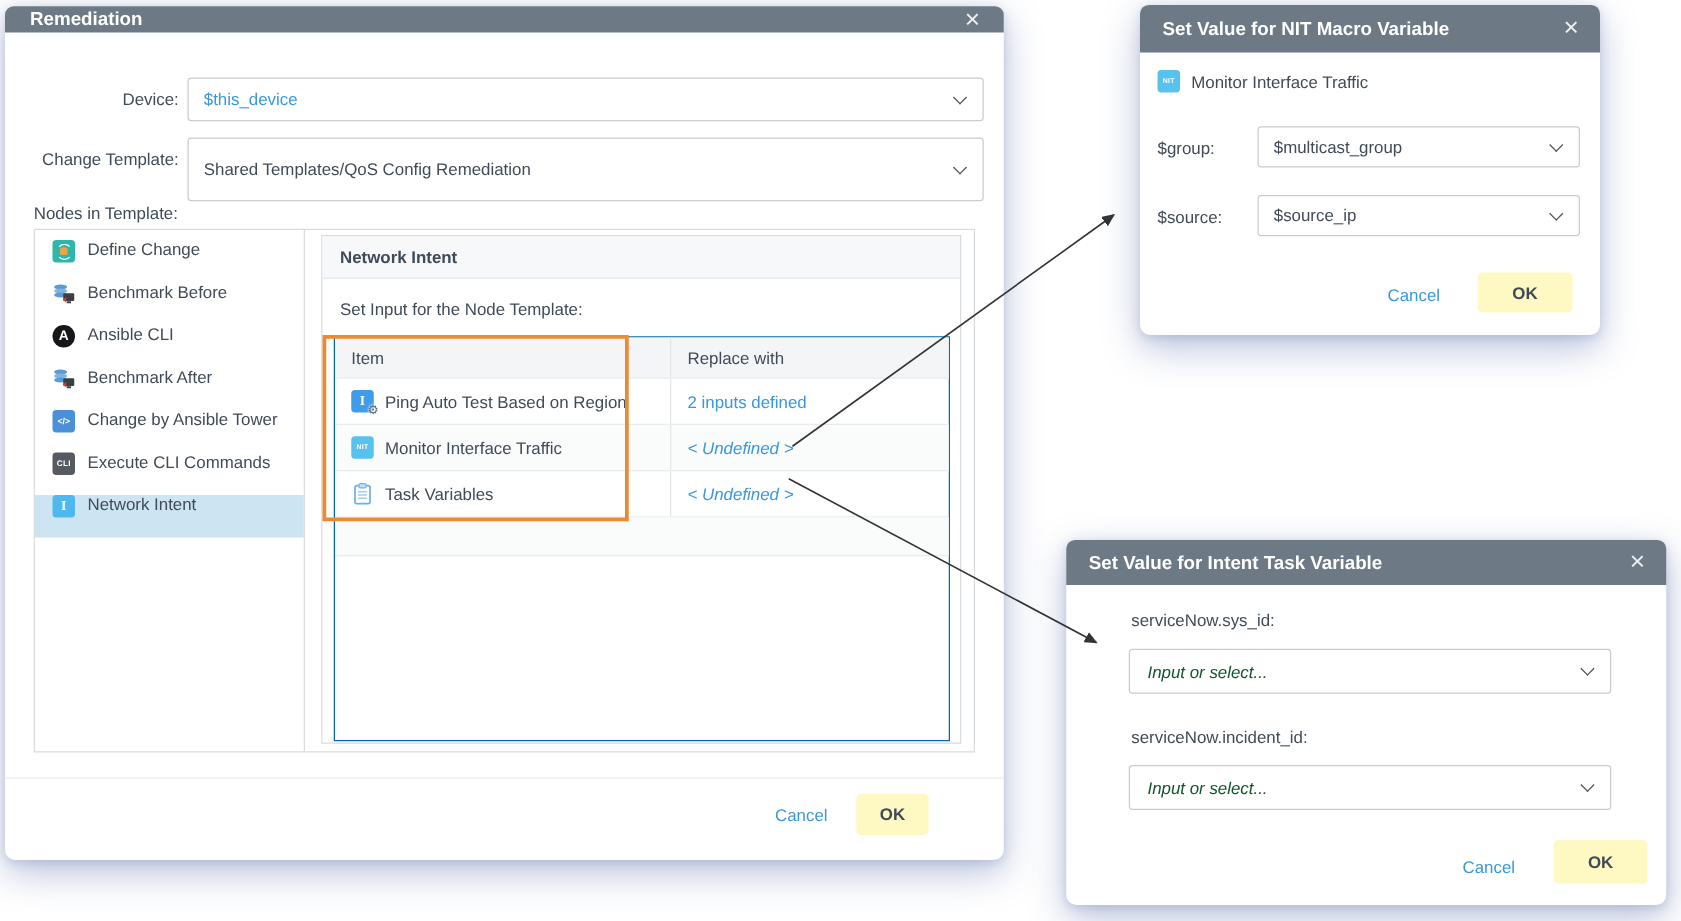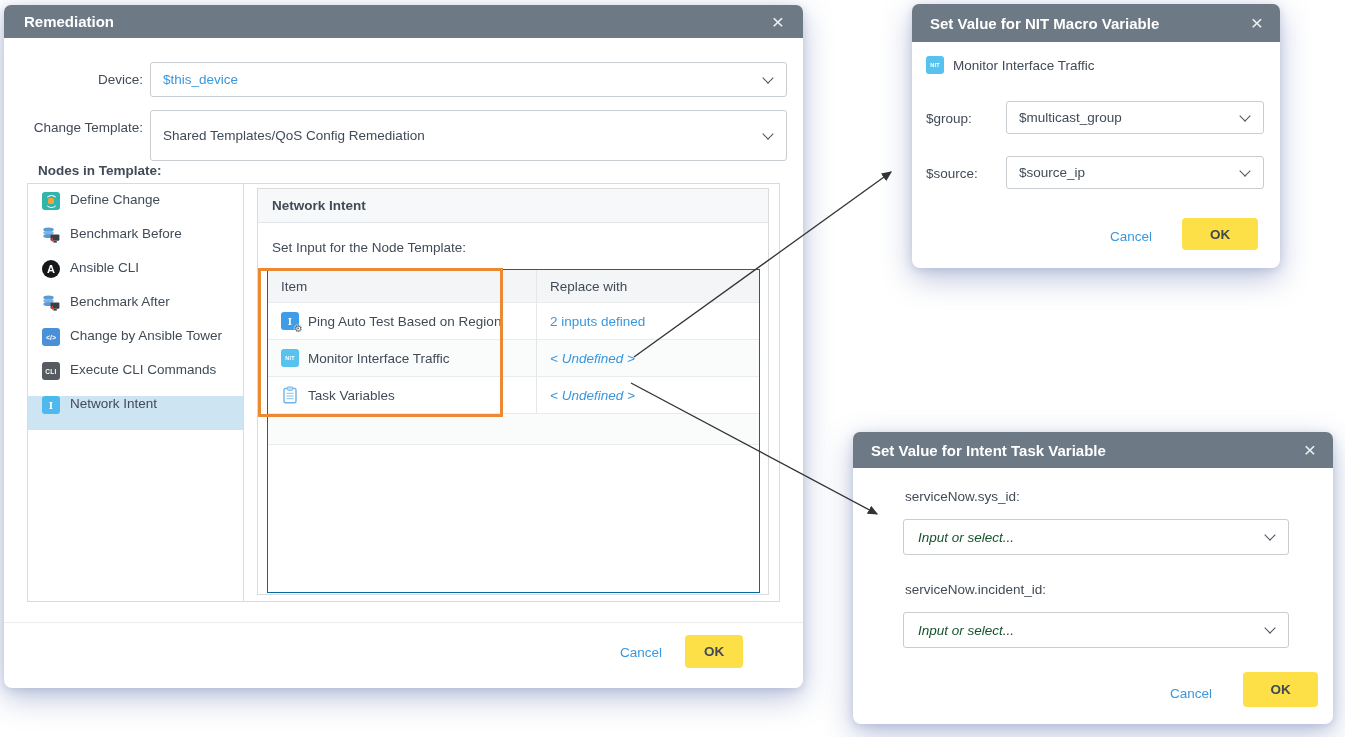--- a/index.html
+++ b/index.html
@@ -13,21 +13,21 @@
   .close{position:absolute;top:0;bottom:0;display:flex;align-items:center;justify-content:center;
          width:34px;color:#eef1f3;font-size:21px;font-weight:normal;cursor:pointer;}
   .field{position:absolute;border:1px solid #c8cdd2;border-radius:3px;background:#fff;
          display:flex;align-items:center;padding-left:12px;box-sizing:border-box;}
   .chev{position:absolute;right:14px;top:50%;width:7px;height:7px;margin-top:-6px;
         border-right:1.7px solid #4a545e;border-bottom:1.7px solid #4a545e;transform:rotate(45deg);}
   .lbl{position:absolute;line-height:18px;}
   .link{color:#3a97dd;cursor:pointer;}
   .undef{color:#3a97dd;font-style:italic;}
   .placeholder{color:#14532d;font-style:italic;}
-  .btn-ok{position:absolute;background:#fde047;border-radius:4px;color:#3f4a56;font-weight:bold;
+  .btn-ok{position:absolute;background:#fef9c3;border-radius:4px;color:#3f4a56;font-weight:bold;
           display:flex;align-items:center;justify-content:center;cursor:pointer;}
   
   .ico{position:relative;width:18px;height:18px;border-radius:3px;flex:none;
        display:flex;align-items:center;justify-content:center;color:#fff;font-weight:bold;}
   .ico-define{background:#30b5ac;}
   .ico-define::before{content:"";position:absolute;left:3px;top:3px;width:11px;height:11px;
        border:1.5px solid transparent;border-top-color:#fff;border-bottom-color:#fff;border-radius:50%;}
   .ico-define::after{content:"";position:absolute;left:6px;top:6px;width:6px;height:6px;
        background:#f1a33c;border-radius:1.5px;}
   .ico-ansible{background:#15171b;border-radius:50%;font-size:11px;}
@@ -48,38 +48,38 @@
   .tcell-item{width:268px;display:flex;align-items:center;gap:9px;padding-left:13px;box-sizing:border-box;}
   .tcell-rep{flex:1;padding-left:13px;border-left:1px solid #e4e7e9;align-self:stretch;
              display:flex;align-items:center;}
 </style>
 </head>
 <body>
 
 <div class="stage">
 
   <div class="dialog" style="left:4px;top:5px;width:799px;height:683px;">
-    <div class="dlg-header" style="height:33px;">
+    <div class="dlg-header" style="height:21px;">
       <span>Remediation</span>
       <span class="close" style="right:8px;">×</span>
     </div>
 
     <div class="lbl" style="left:0;top:66px;width:139px;text-align:right;">Device:</div>
     <div class="field" style="left:146px;top:57px;width:637px;height:35px;">
       <span class="link">$this_device</span>
       <span class="chev"></span>
     </div>
 
     <div class="lbl" style="left:0;top:114px;width:139px;text-align:right;">Change Template:</div>
     <div class="field" style="left:146px;top:105px;width:637px;height:51px;">
       <span>Shared Templates/QoS Config Remediation</span>
       <span class="chev"></span>
     </div>
 
-    <div class="lbl" style="left:34px;top:157px;font-weight:bold;">Nodes in Template:</div>
+    <div class="lbl" style="left:23px;top:157px;font-weight:normal;">Nodes in Template:</div>
 
     <div style="position:absolute;left:23px;top:178px;width:753px;height:419px;border:1px solid #d8dcdf;box-sizing:border-box;">
 
       <div style="position:absolute;left:0;top:0;bottom:0;width:215px;border-right:1px solid #d8dcdf;">
         <div class="node-item" style="top:8px;">
           <span class="ico ico-define"></span>
           <span>Define Change</span>
         </div>
         <div class="node-item" style="top:42px;">
           <span class="ico-svg">

